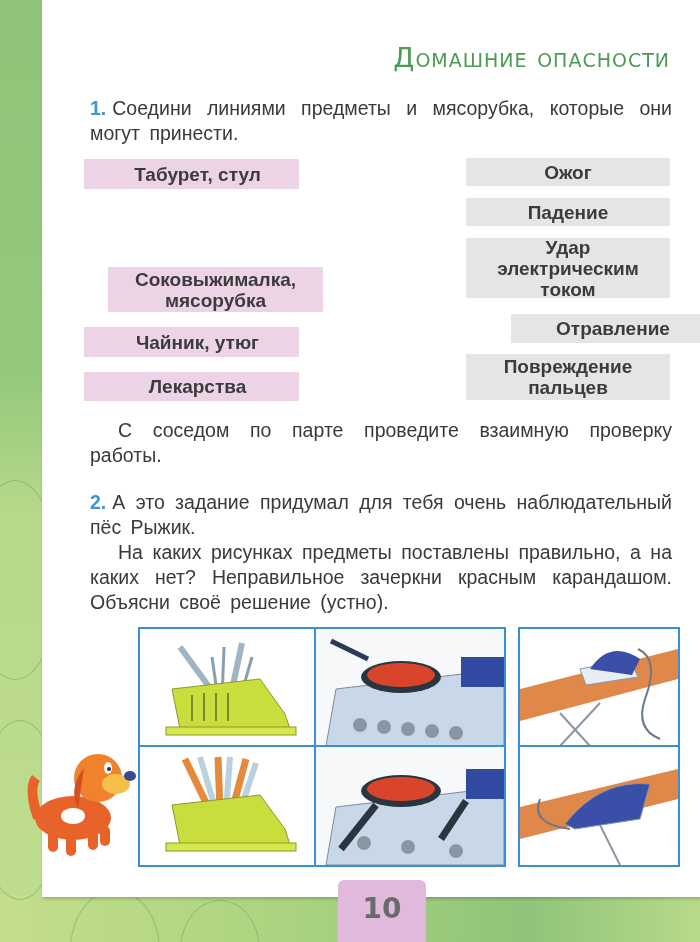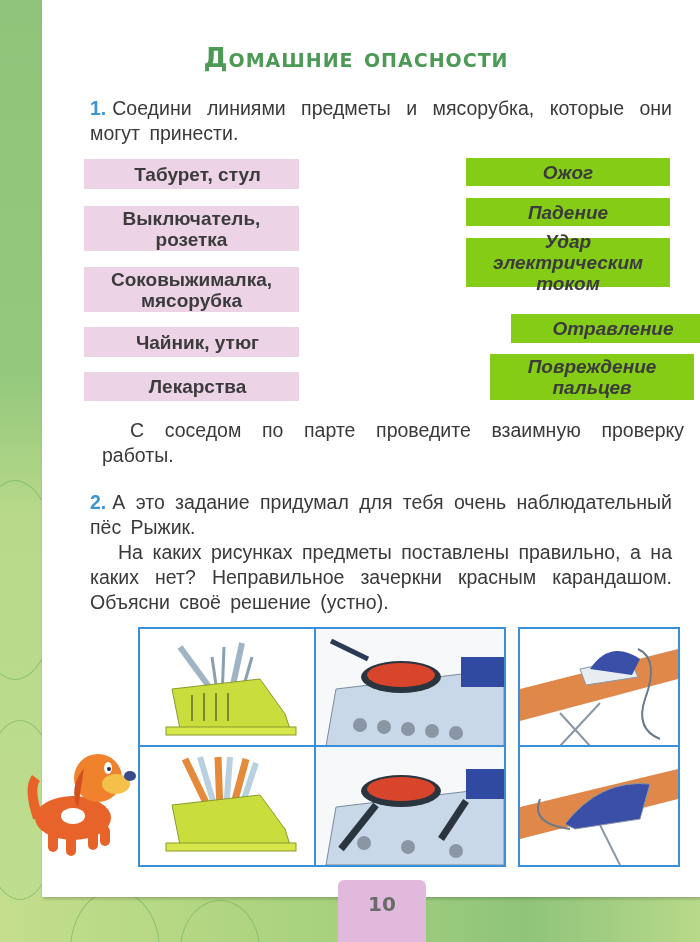--- a/index.html
+++ b/index.html
@@ -19,48 +19,48 @@
   }
   .leaf {
     position: absolute; border: 1px solid rgba(90,160,90,0.45); border-radius: 50%;
   }
   .page {
     position: absolute; left: 42px; top: 0; width: 658px; height: 897px;
     background: #ffffff;
     box-shadow: 1px 2px 3px rgba(0,0,0,0.2);
   }
   .title {
-    position: absolute; left: 0; width: 628px; top: 42px; text-align: center;
-    font-family: "DejaVu Sans", sans-serif; font-weight: bold;
+    position: absolute; left: 0; width: 628px; top: 42px; text-align: right;
+    font-family: "DejaVu Sans", sans-serif; font-weight: normal;
     color: #4c9a55; font-size: 27px; letter-spacing: 1px;
     font-variant: small-caps;
   }
   .para {
     position: absolute; left: 48px; width: 582px;
     color: #3a3a3a; font-size: 19.5px; line-height: 25px;
     text-align: justify;
     word-spacing: 4px;
   }
   .num { color: #3d95d5; font-weight: bold; margin-right: 6px; }
   .indent { text-indent: 28px; }
   .box {
     position: absolute; display: flex; align-items: center; justify-content: center;
     text-align: center; font-weight: bold; color: #3b3b3b;
     font-size: 19px; line-height: 21px;
   }
   .pink { background: #ecd3e6; left: 42px; width: 215px; padding-left: 12px; }
-  .blue { background: #84cc16; left: 424px; width: 204px; font-style: italic; }
+  .blue { background: #e5e5e5; left: 424px; width: 204px; }
   .pic {
     position: absolute; border: 2px solid #3a8fd8; background: #fff; overflow: hidden;
   }
   .page-num {
     position: absolute; left: 338px; top: 880px; width: 88px; height: 62px;
     background: #e1b9dc; border-radius: 6px 6px 0 0;
     display: flex; justify-content: center; padding-top: 12px;
-    font-weight: bold; font-size: 20px; color: #6a6a6a;
+    font-weight: bold; font-size: 28px; color: #6a6a6a;
     font-family: "DejaVu Sans", sans-serif;
   }
   .dog { position: absolute; left: 18px; top: 738px; }
 </style>
 </head>
 <body>
 
 <div class="bg-left"></div>
 <div class="bg-bottom"></div>
 <div class="leaf" style="left:-30px;top:480px;width:90px;height:200px;"></div>
@@ -70,32 +70,31 @@
 
 <div class="page">
 
   <div class="title">Домашние опасности</div>
 
   <div class="para" style="top:96px;">
     <span class="num">1.</span><span>Соедини линиями предметы и мясорубка, которые они могут принести.</span>
   </div>
 
   <div class="box pink" style="top:159px;height:30px;">Табурет, стул</div>
-  <div class="box pink" style="top:206px;height:45px;padding:0 22px;">Выключатель, розетка</div>
-  <div class="box pink" style="top:267px;height:45px;padding:16px 4px;">Соковыжималка, мясорубка</div>
+  <div class="box pink" style="top:267px;height:45px;padding:16px 4px;margin-left:24px;">Соковыжималка, мясорубка</div>
   <div class="box pink" style="top:372px;height:29px;">Лекарства</div>
   <div class="box pink" style="top:327px;height:30px;">Чайник, утюг</div>
 
   <div class="box blue" style="top:158px;height:28px;">Ожог</div>
   <div class="box blue" style="top:198px;height:28px;">Падение</div>
-  <div class="box blue" style="top:238px;height:49px;padding:0 22px;">Удар электрическим током</div>
+  <div class="box blue" style="top:238px;height:60px;padding:0 22px;">Удар электрическим током</div>
   <div class="box blue" style="top:314px;height:29px;margin-left:45px;">Отравление</div>
-  <div class="box blue" style="top:354px;height:46px;padding:0 18px;margin-left:24px;">Повреждение пальцев</div>
+  <div class="box blue" style="top:354px;height:46px;padding:0 18px;">Повреждение пальцев</div>
 
-  <div class="para indent" style="top:418px;margin-left:12px;">С соседом по парте проведите взаимную проверку работы.</div>
+  <div class="para indent" style="top:418px;">С соседом по парте проведите взаимную проверку работы.</div>
 
   <div class="para" style="top:490px;">
     <span class="num">2.</span><span>А это задание придумал для тебя очень наблюдательный пёс Рыжик.</span>
   </div>
   <div class="para indent" style="top:540px;">На каких рисунках предметы поставлены правильно, а на каких нет? Неправильное зачеркни красным карандашом. Объясни своё решение (устно).</div>
 
   <div class="pic" style="left:96px;top:627px;width:182px;height:240px;">
     <svg width="178" height="236" viewBox="0 0 178 236">
 
       <g>

